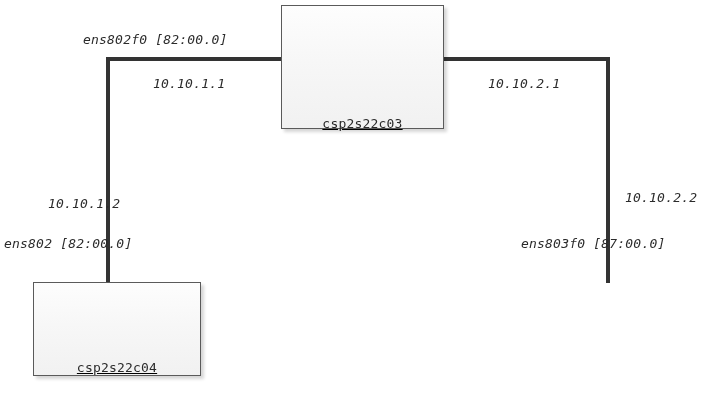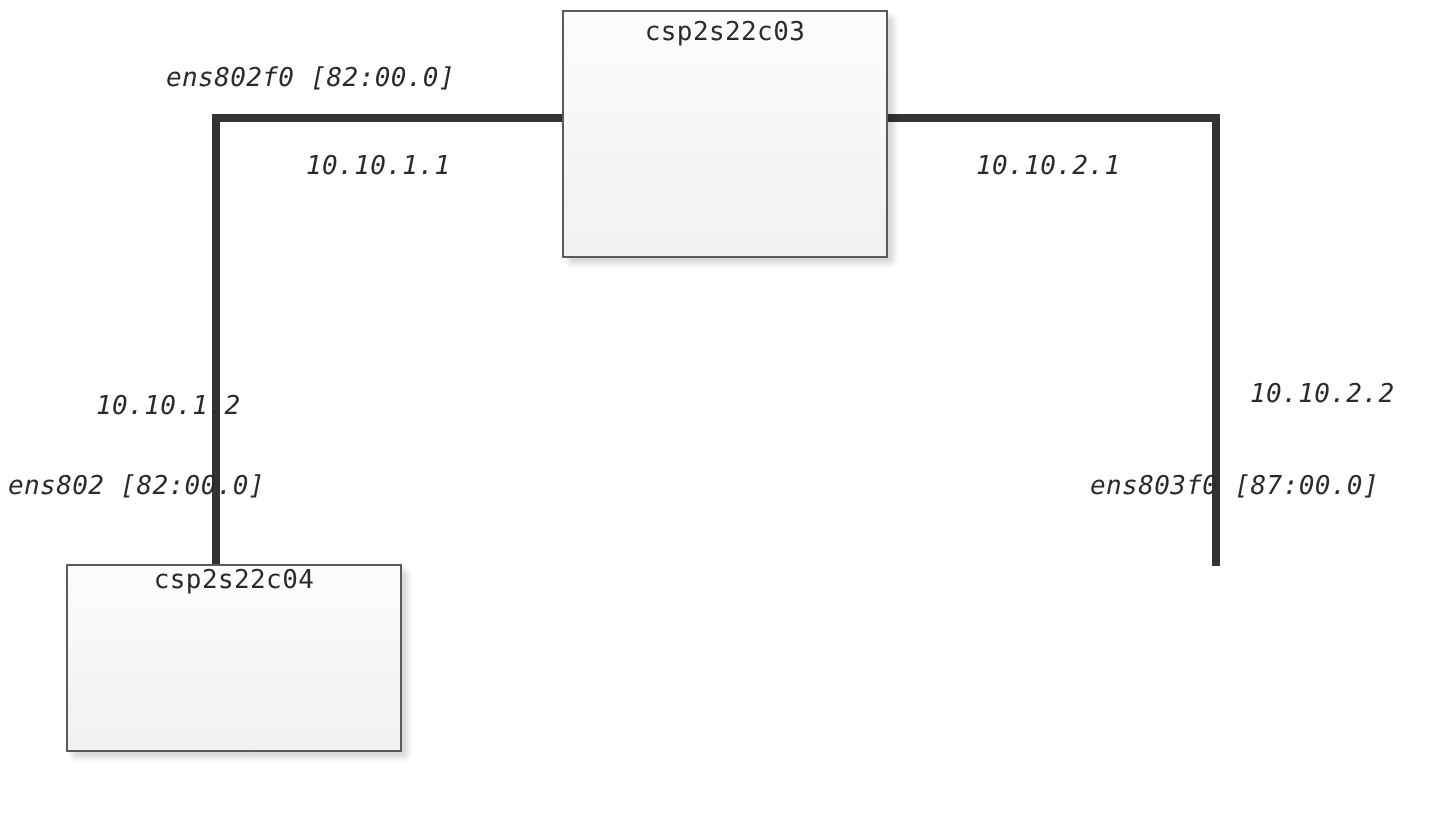--- a/index.html
+++ b/index.html
@@ -17,22 +17,23 @@
   }
 
   
   .node {
     position: absolute;
     box-sizing: border-box;
     border: 1px solid #5a5a5a;
     background: linear-gradient(180deg, #fdfdfd 0%, #f7f7f7 45%, #f1f1f1 100%);
     box-shadow: 3px 3px 3px rgba(0,0,0,0.16);
     display: flex;
-    align-items: flex-start;
+    align-items: flex-end;
     justify-content: center;
+    text-decoration: underline;
   }
   .node-label {
     font-size: 13px;
     color: #2b2b2b;
     letter-spacing: 0.2px;
     white-space: nowrap;
   }
   #node-csp2s22c03 { left: 281px; top: 5px;   width: 163px; height: 124px; }
   #node-csp2s22c03 .node-label { position: relative; top: 3px; }
   #node-csp2s22c04 { left: 33px;  top: 282px; width: 168px; height: 94px; }
@@ -62,21 +63,21 @@
     letter-spacing: 0.2px;
     font-style: italic;
   }
   #label-ens802f0-iface { left: 83px;  top: 32px; }
   #label-ens802f0-ip    { left: 153px; top: 76px; }
   #label-ens802f1-iface { left: 455px; top: 32px; }
   #label-ens802f1-ip    { left: 488px; top: 76px; }
   #label-ens802-ip      { left: 8px;   top: 196px; margin-left: 40px; }
   #label-ens802-iface   { left: 4px;   top: 236px; }
   #label-ens803f0-ip    { left: 625px; top: 190px; }
-  #label-ens803f0-iface { left: 521px; top: 236px; margin-left: 24px; }
+  #label-ens803f0-iface { left: 521px; top: 236px; }
 </style>
 </head>
 <body>
 
 <div id="diagram">
 
   <svg id="links" viewBox="0 0 720 407" width="720" height="407">
     <path class="link-path" d="M 283 59 L 108 59 L 108 283"></path>
     <path class="link-path" d="M 442 59 L 608 59 L 608 283"></path>
   </svg>

